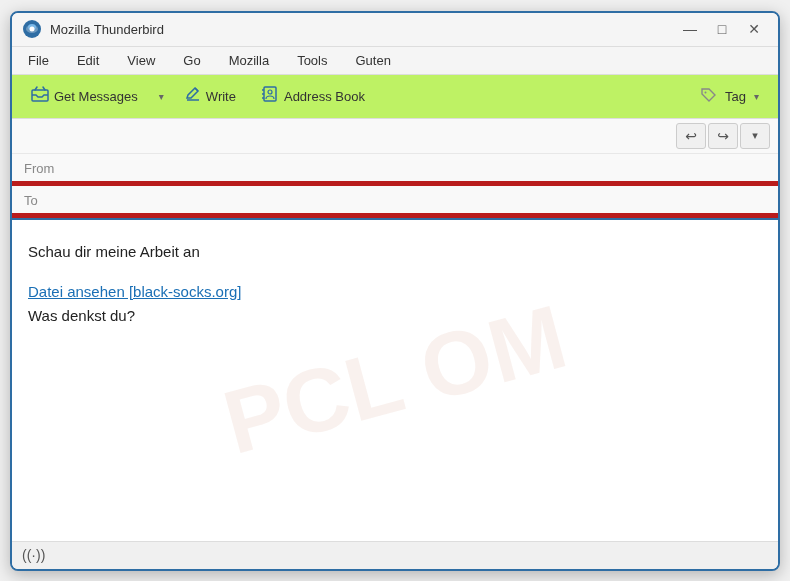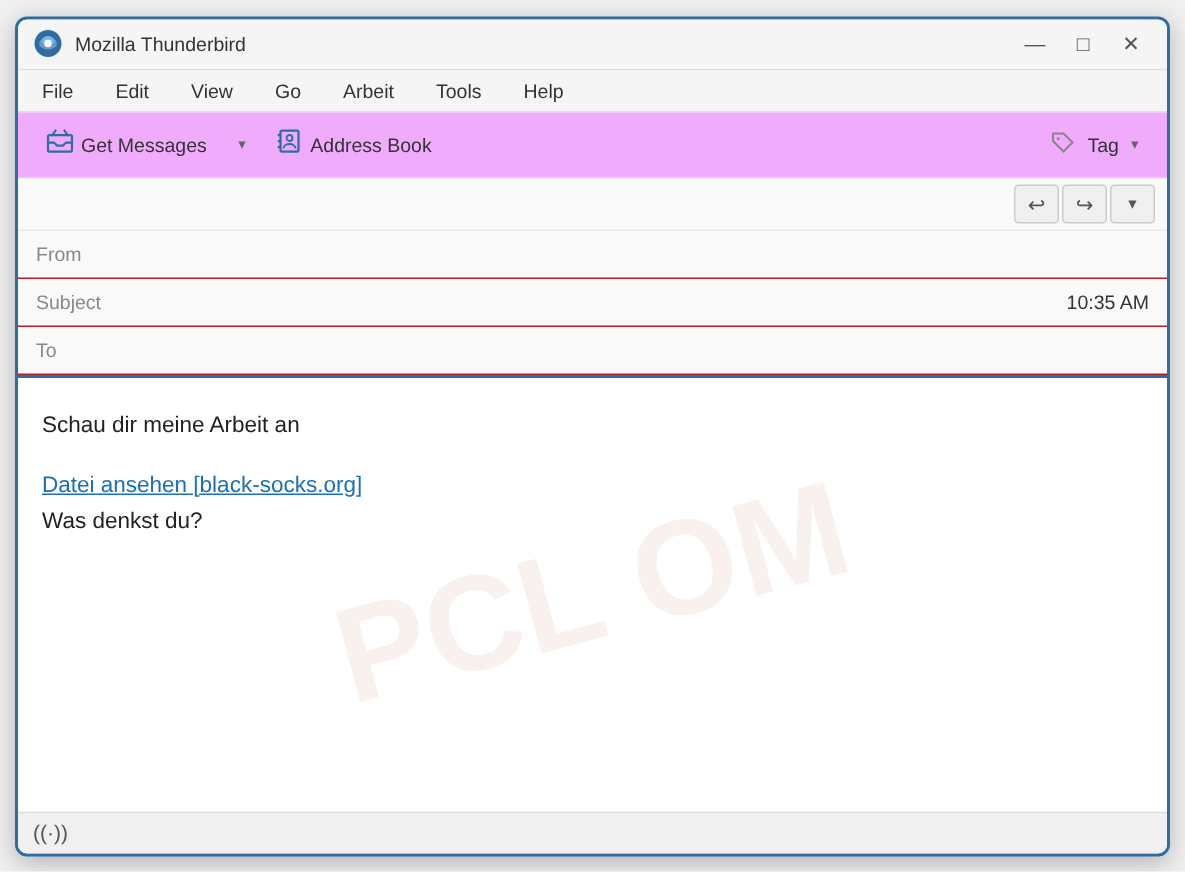--- a/index.html
+++ b/index.html
@@ -91,21 +91,21 @@
       color: #333;
       cursor: pointer;
       border-radius: 3px;
     }
 
     
     .toolbar {
       display: flex;
       align-items: center;
       padding: 4px 8px;
-      background: #f0abfc;
+      background: #bef264;
       border-bottom: 1px solid #ddd;
       height: 44px;
       gap: 4px;
     }
 
     .toolbar-btn {
       display: flex;
       align-items: center;
       gap: 5px;
       padding: 5px 10px;
@@ -151,23 +151,23 @@
     }
 
     
     .email-header {
       background: #f9f9f9;
       border-bottom: 2px solid #2e6da4;
     }
 
     .email-header-row {
       display: flex;
-      align-items: center;
+      align-items: flex-end;
       padding: 5px 12px;
-      border-bottom: 1px solid #b91c1c;
+      border-bottom: 5px solid #b91c1c;
       min-height: 32px;
     }
 
     .email-header-top {
       display: flex;
       align-items: center;
       justify-content: space-between;
       padding: 4px 8px;
       border-bottom: 1px solid #e8e8e8;
     }
@@ -284,39 +284,49 @@
       <button class="titlebar-btn">□</button>
       <button class="titlebar-btn close-btn">✕</button>
     </div>
   </div>
 
   <div class="menubar">
     <span class="menu-item">File</span>
     <span class="menu-item">Edit</span>
     <span class="menu-item">View</span>
     <span class="menu-item">Go</span>
-    <span class="menu-item">Arbeit</span>
+    <span class="menu-item">Mozilla</span>
     <span class="menu-item">Tools</span>
-    <span class="menu-item">Help</span>
+    <span class="menu-item">Guten</span>
   </div>
 
   <div class="toolbar">
     <button class="toolbar-btn">
       <span class="toolbar-icon">
         
         <svg width="18" height="16" viewBox="0 0 18 16">
             <rect x="1" y="4" width="16" height="11" rx="1" fill="none" stroke="#2e6da4" stroke-width="1.5"></rect>
             <path d="M1 9h4l2 2h4l2-2h4" fill="none" stroke="#2e6da4" stroke-width="1.5"></path>
             <path d="M6 1l-2 3M12 1l2 3" stroke="#2e6da4" stroke-width="1.5" stroke-linecap="round"></path>
           </svg>
       </span>
       <span>Get Messages</span>
     </button>
     <span class="dropdown-arrow">▾</span>
 
+    <button class="toolbar-btn">
+      <span class="toolbar-icon">
+        <svg width="16" height="16" viewBox="0 0 16 16">
+            <path d="M2 12L3 9l7-7 3 3-7 7z" fill="none" stroke="#2e6da4" stroke-width="1.5"></path>
+            <path d="M10 2l3 3" stroke="#2e6da4" stroke-width="1.5"></path>
+            <path d="M2 14h12" stroke="#2e6da4" stroke-width="1.5"></path>
+          </svg>
+      </span>
+      <span>Write</span>
+    </button>
 
 
     <button class="toolbar-btn">
       <span class="toolbar-icon">
         <svg width="17" height="16" viewBox="0 0 17 16">
             <rect x="2" y="1" width="12" height="14" rx="1" fill="none" stroke="#2e6da4" stroke-width="1.5"></rect>
             <circle cx="8" cy="6" r="2" fill="none" stroke="#2e6da4" stroke-width="1.2"></circle>
             <path d="M4 13c0-2 2-3 4-3s4 1 4 3" fill="none" stroke="#2e6da4" stroke-width="1.2"></path>
             <line x1="0" y1="4" x2="2" y2="4" stroke="#2e6da4" stroke-width="1.5"></line>
             <line x1="0" y1="8" x2="2" y2="8" stroke="#2e6da4" stroke-width="1.5"></line>
@@ -347,25 +357,20 @@
         <button class="nav-btn">↪</button>
         <button class="nav-btn expand">▾</button>
       </div>
     </div>
 
     <div class="email-header-row">
       <span class="header-label">From</span>
       <span class="header-value"></span>
     </div>
 
-    <div class="email-header-row">
-      <span class="header-label">Subject</span>
-      <span class="header-value"></span>
-      <span class="header-time">10:35 AM</span>
-    </div>
 
     <div class="email-header-row">
       <span class="header-label">To</span>
       <span class="header-value"></span>
     </div>
   </div>
 
   <div class="email-body">
 
     <div class="watermark">PCL OM</div>

